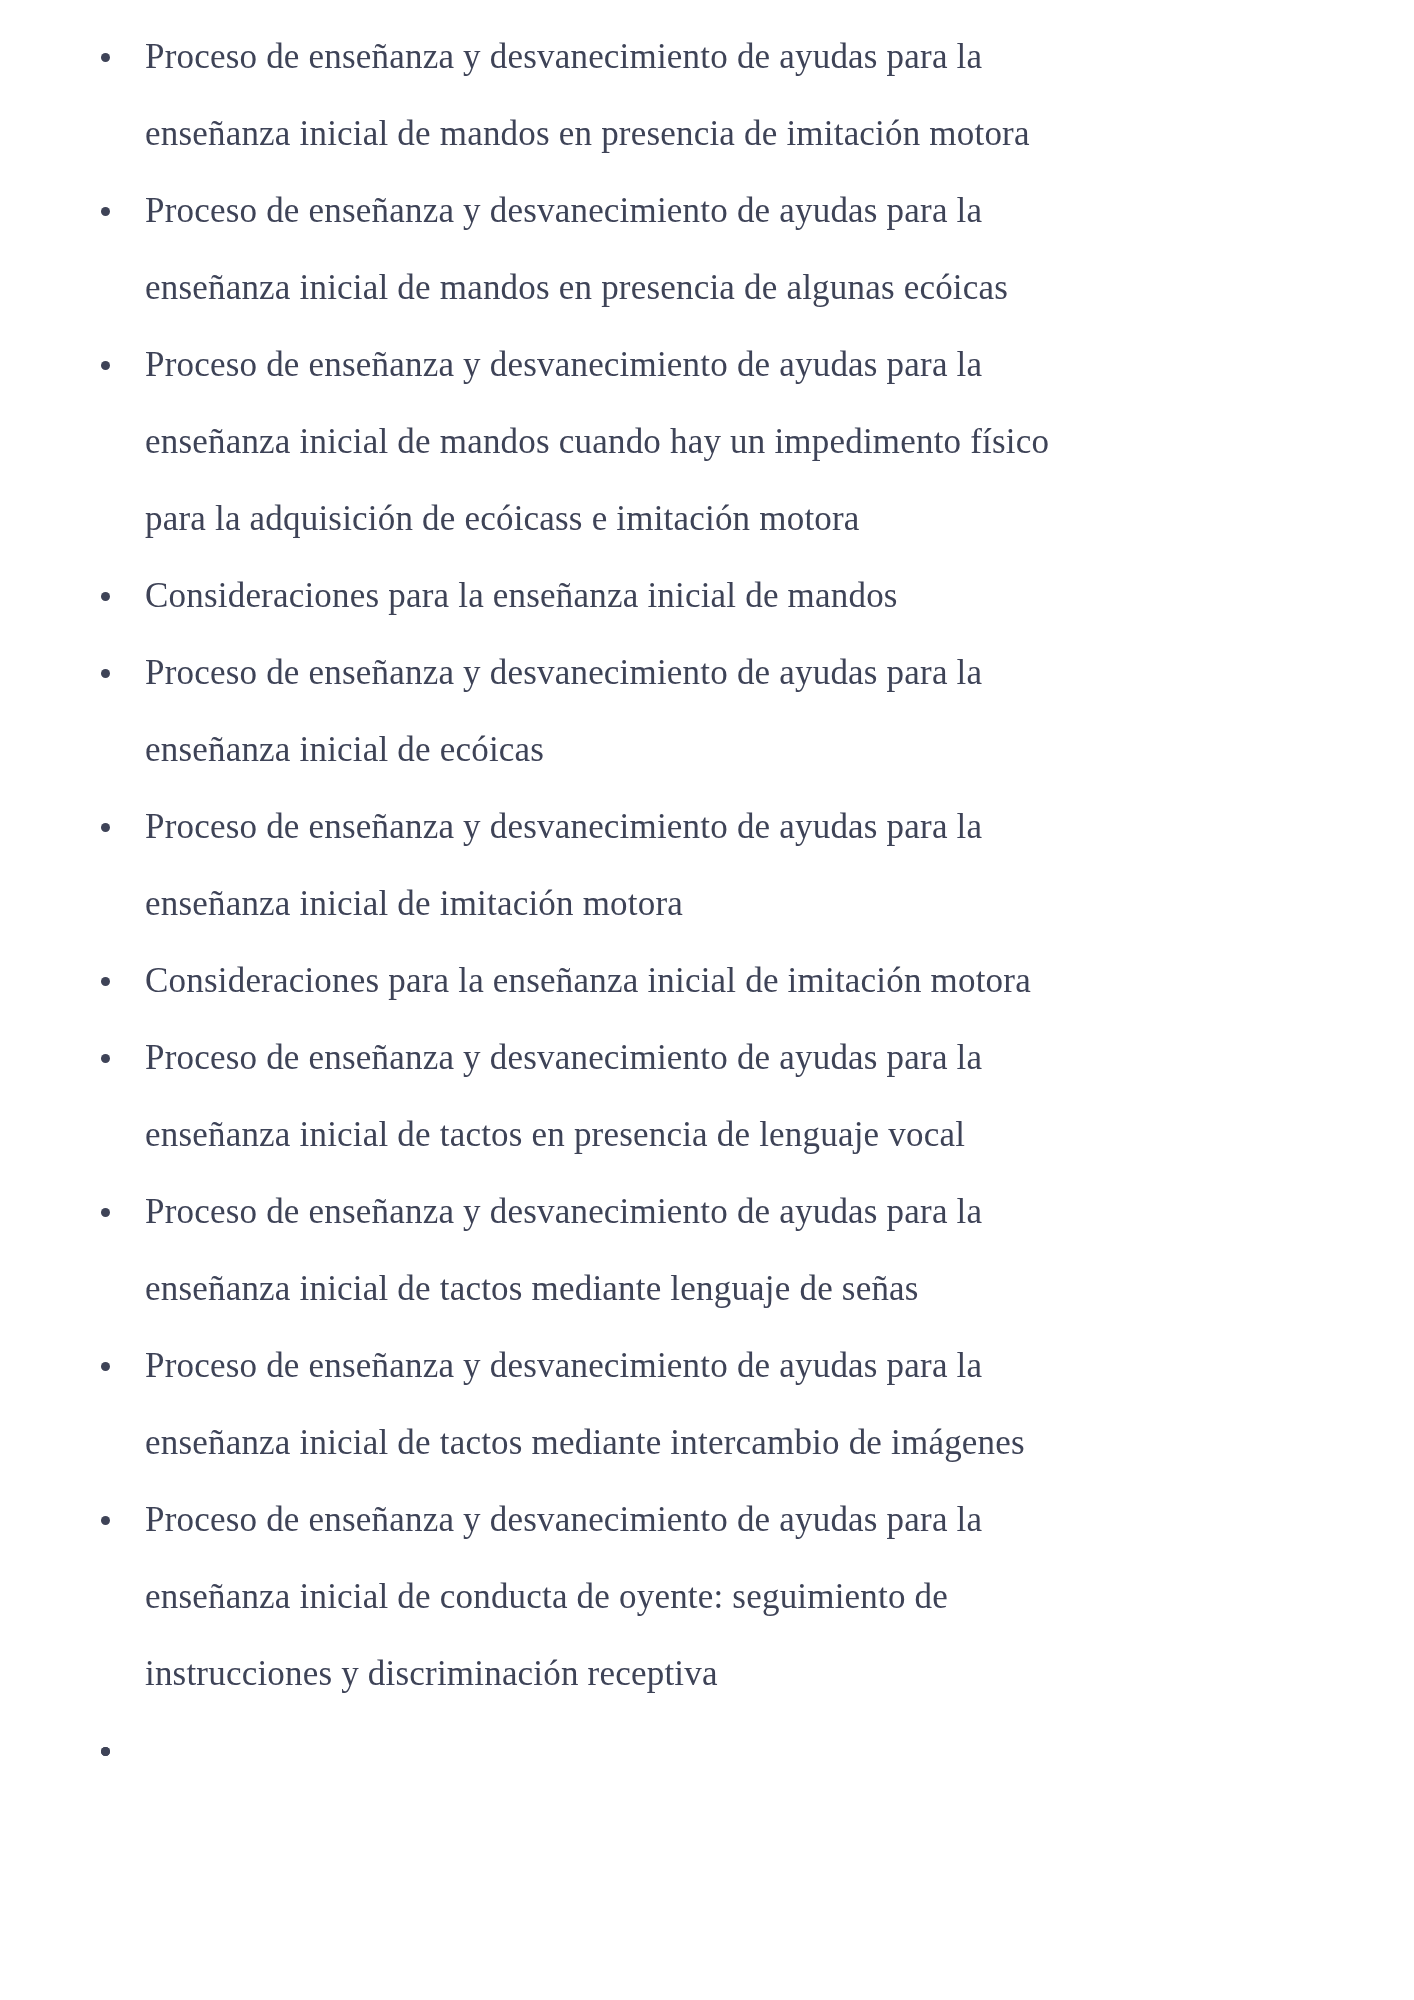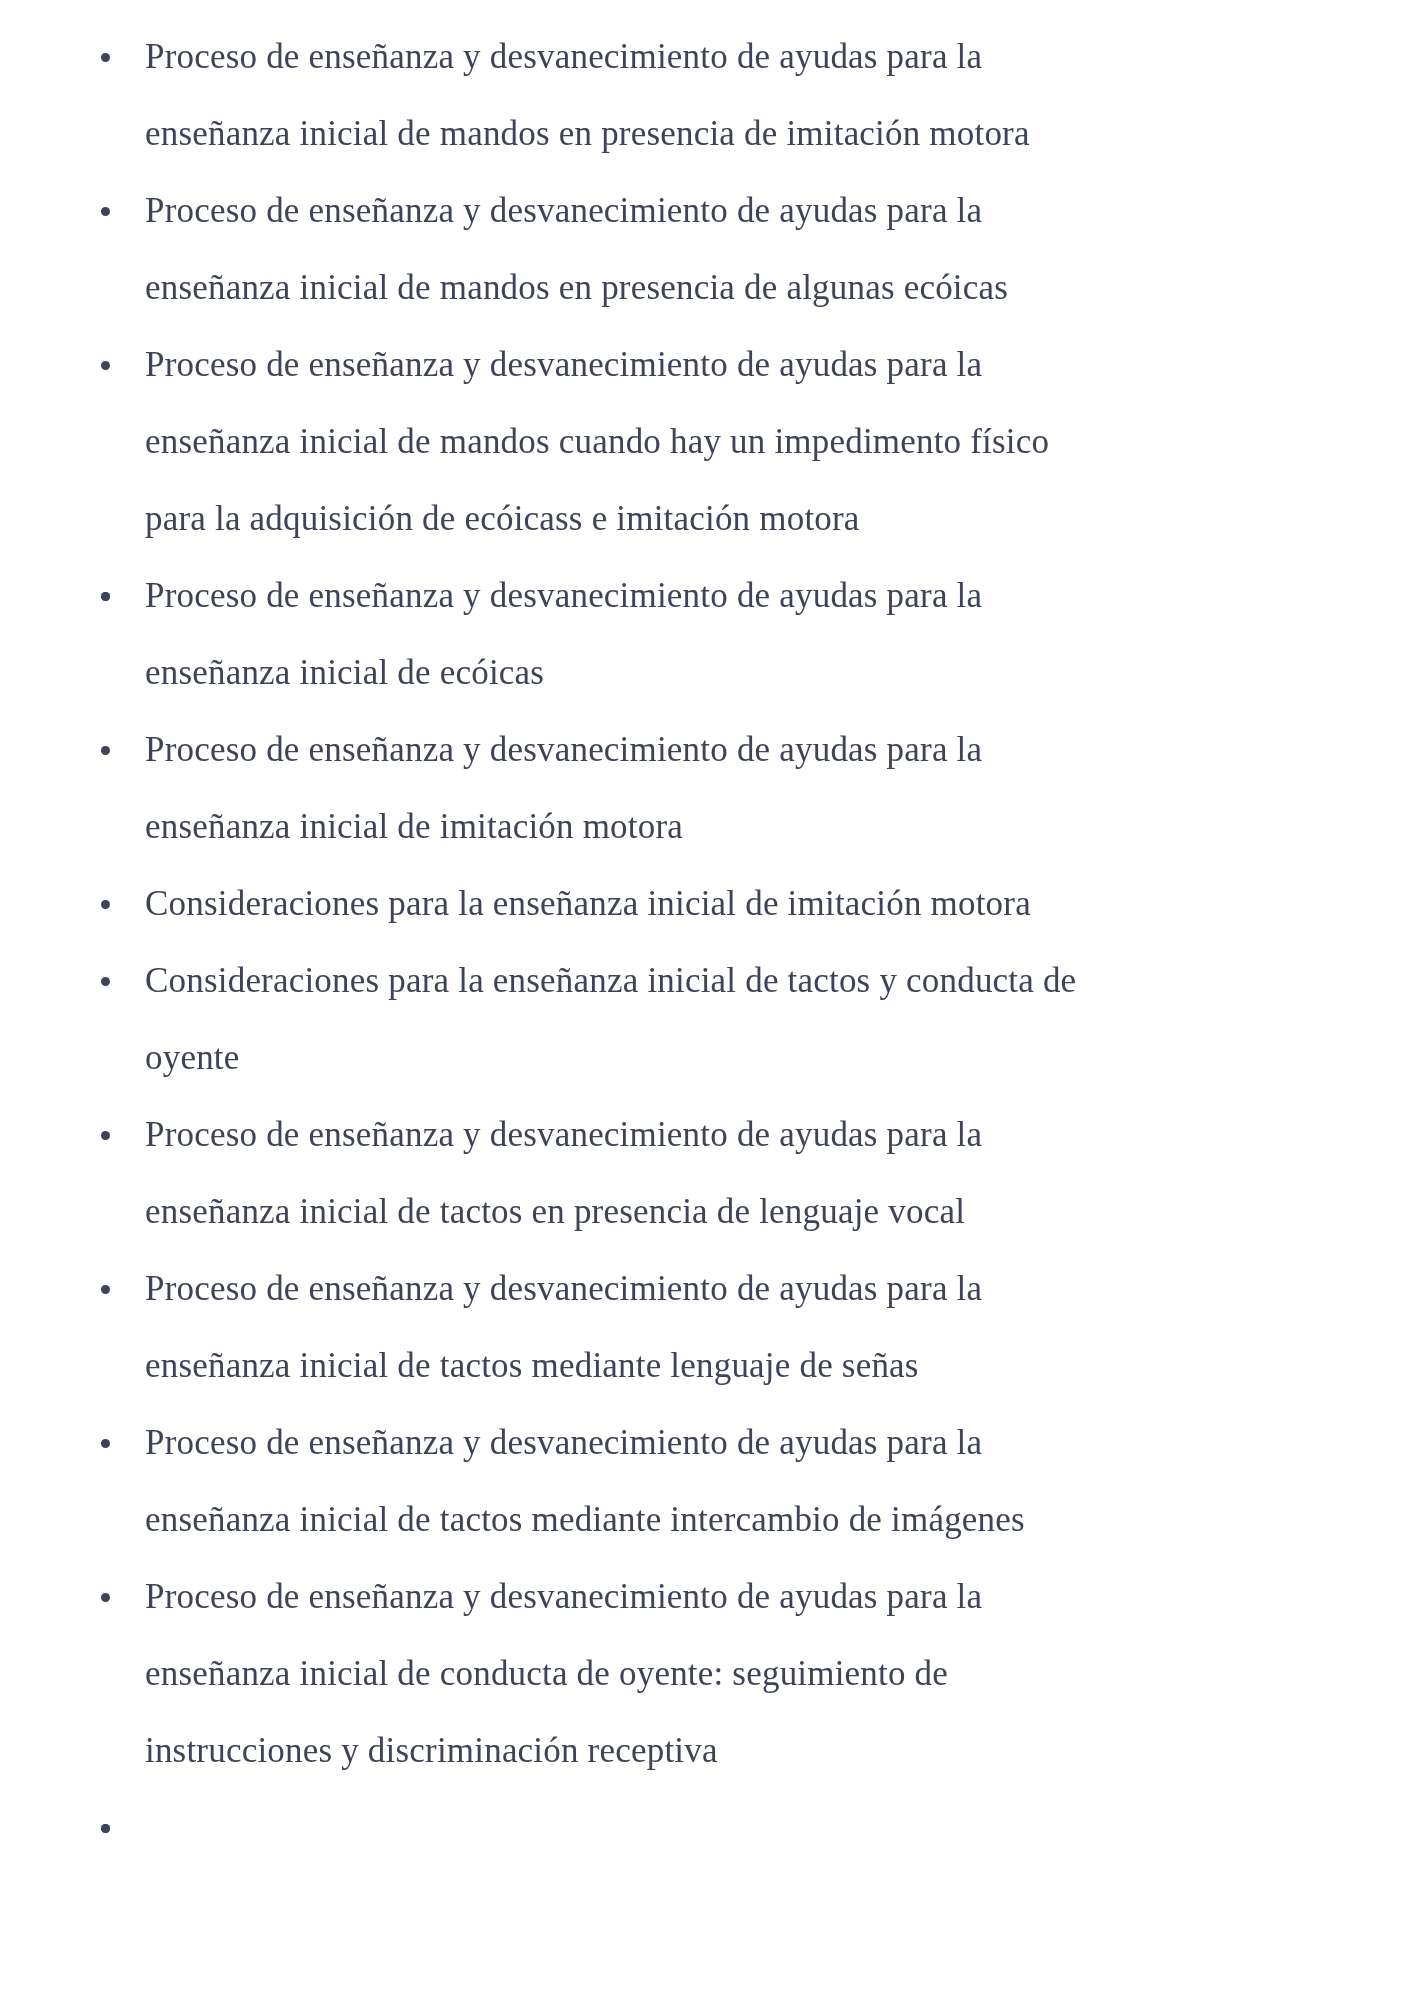--- a/index.html
+++ b/index.html
@@ -48,28 +48,26 @@
 
 <main class="page">
   <ul class="topic-list">
       <li><span class="bullet" style="background: rgb(62, 67, 87);"></span><span class="txt">Proceso de enseñanza y desvanecimiento de ayudas para la
 enseñanza inicial de mandos en presencia de imitación motora</span></li>
       <li><span class="bullet" style="background: rgb(62, 67, 87);"></span><span class="txt">Proceso de enseñanza y desvanecimiento de ayudas para la
 enseñanza inicial de mandos en presencia de algunas ecóicas</span></li>
       <li><span class="bullet" style="background: rgb(62, 67, 87);"></span><span class="txt">Proceso de enseñanza y desvanecimiento de ayudas para la
 enseñanza inicial de mandos cuando hay un impedimento físico
 para la adquisición de ecóicass e imitación motora</span></li>
-      <li><span class="bullet" style="background: rgb(62, 67, 87);"></span></li>
+      <li><span class="bullet" style="background: rgb(62, 67, 87);"></span><span class="txt">Consideraciones para la enseñanza inicial de mandos</span></li>
       <li><span class="bullet" style="background: rgb(62, 67, 87);"></span><span class="txt">Proceso de enseñanza y desvanecimiento de ayudas para la
 enseñanza inicial de ecóicas</span></li>
       <li><span class="bullet" style="background: rgb(62, 67, 87);"></span><span class="txt">Proceso de enseñanza y desvanecimiento de ayudas para la
 enseñanza inicial de imitación motora</span></li>
       <li><span class="bullet" style="background: rgb(62, 67, 87);"></span><span class="txt">Consideraciones para la enseñanza inicial de imitación motora</span></li>
-      <li><span class="bullet" style="background: rgb(62, 67, 87);"></span><span class="txt">Consideraciones para la enseñanza inicial de tactos y conducta de
-oyente</span></li>
       <li><span class="bullet" style="background: rgb(62, 67, 87);"></span><span class="txt">Proceso de enseñanza y desvanecimiento de ayudas para la
 enseñanza inicial de tactos en presencia de lenguaje vocal</span></li>
       <li><span class="bullet" style="background: rgb(62, 67, 87);"></span><span class="txt">Proceso de enseñanza y desvanecimiento de ayudas para la
 enseñanza inicial de tactos mediante lenguaje de señas</span></li>
       <li><span class="bullet" style="background: rgb(62, 67, 87);"></span><span class="txt">Proceso de enseñanza y desvanecimiento de ayudas para la
 enseñanza inicial de tactos mediante intercambio de imágenes</span></li>
       <li><span class="bullet" style="background: rgb(62, 67, 87);"></span><span class="txt">Proceso de enseñanza y desvanecimiento de ayudas para la
 enseñanza inicial de conducta de oyente: seguimiento de
 instrucciones y discriminación receptiva</span></li>
       <li><span class="bullet" style="background: rgb(62, 67, 87);"></span></li>

